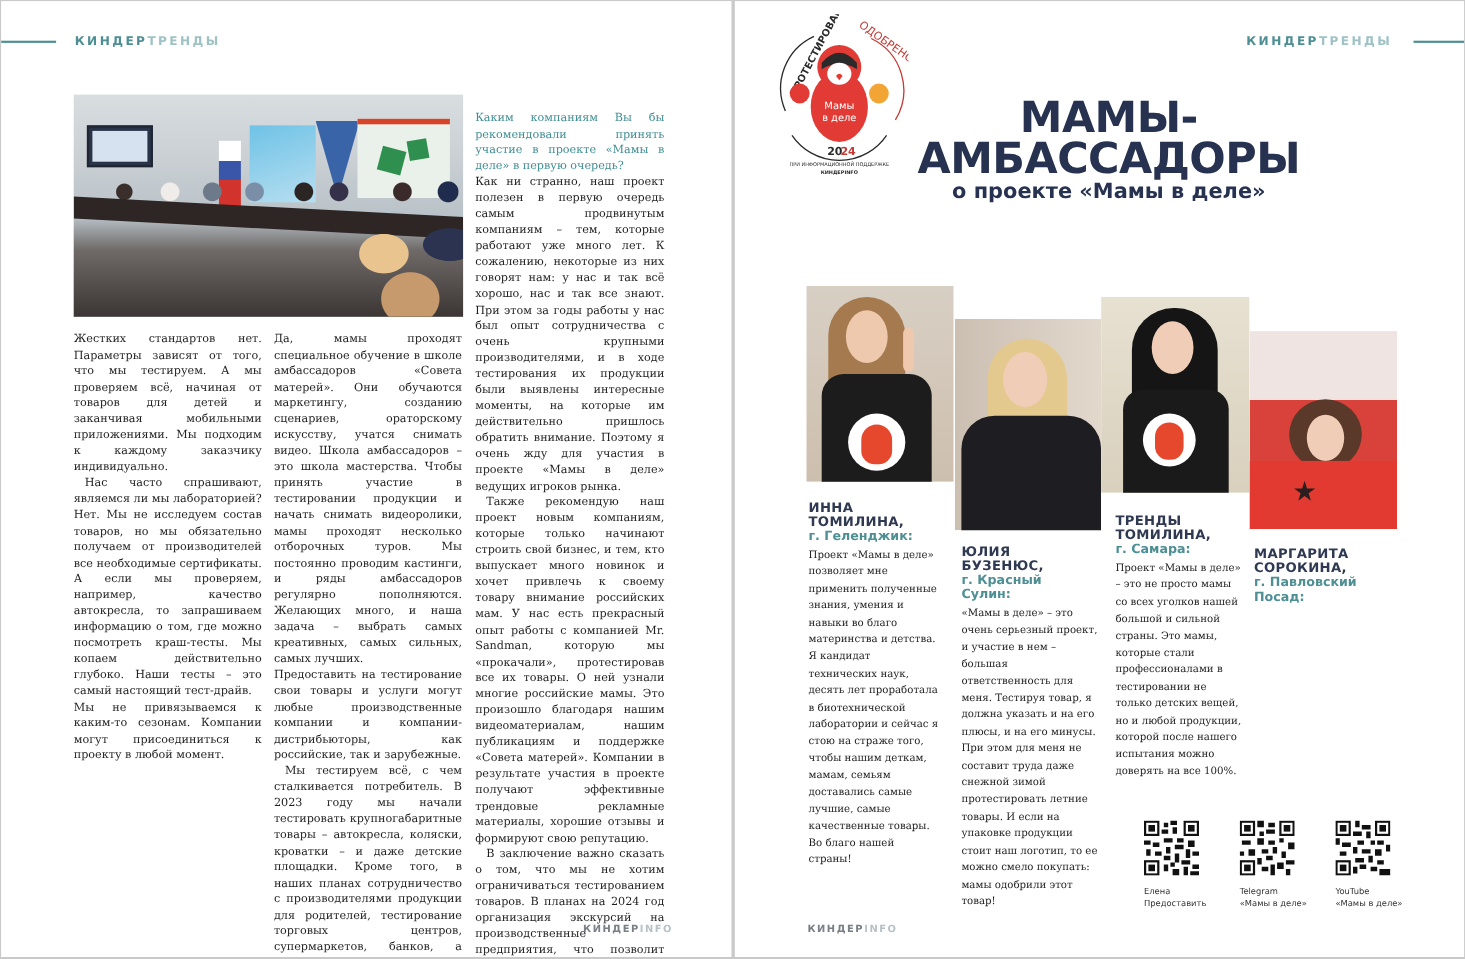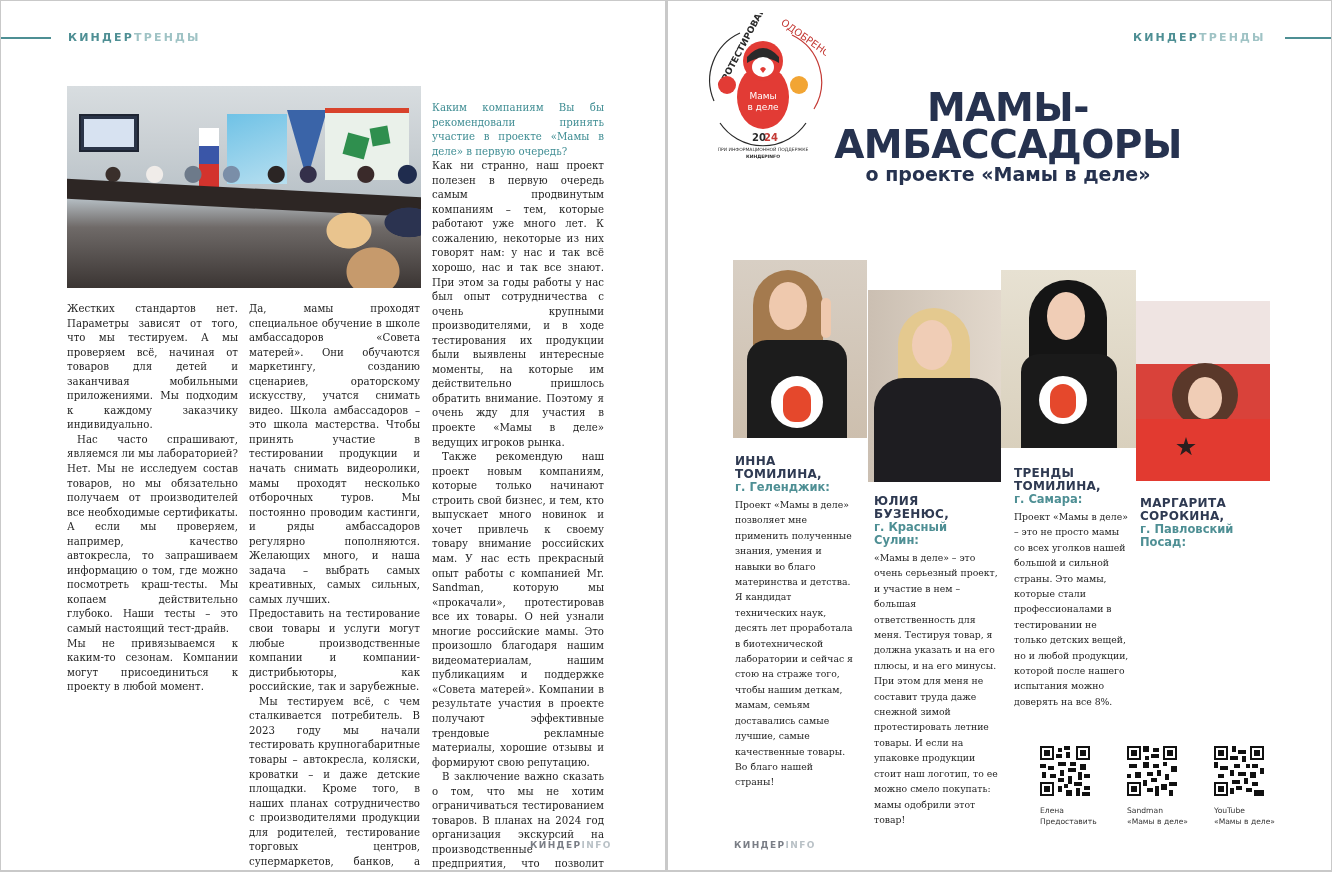--- a/index.html
+++ b/index.html
@@ -209,21 +209,21 @@
     <div class="name">ИННА</div>
     <div class="name">ТОМИЛИНА,</div>
     <div class="city">г. Геленджик:</div>
     <div class="text">Проект «Мамы в деле» позволяет мне применить полученные знания, умения и навыки во благо материнства и детства. Я кандидат технических наук, десять лет проработала в биотехнической лаборатории и сейчас я стою на страже того, чтобы нашим деткам, мамам, семьям доставались самые лучшие, самые качественные товары. Во благо нашей страны!</div>
   </div>
 
   <div class="amb" style="left:346px; top:466px; width:118px;">
     <div class="name">ТРЕНДЫ</div>
     <div class="name">ТОМИЛИНА,</div>
     <div class="city">г. Самара:</div>
-    <div class="text">Проект «Мамы в деле» – это не просто мамы со всех уголков нашей большой и сильной страны. Это мамы, которые стали профессионалами в тестировании не только детских вещей, но и любой продукции, которой после нашего испытания можно доверять на все 8%.</div>
+    <div class="text">Проект «Мамы в деле» – это не просто мамы со всех уголков нашей большой и сильной страны. Это мамы, которые стали профессионалами в тестировании не только детских вещей, но и любой продукции, которой после нашего испытания можно доверять на все 100%.</div>
   </div>
 
   <div class="amb" style="left:472px; top:496px; width:122px;">
     <div class="name">МАРГАРИТА</div>
     <div class="name">СОРОКИНА,</div>
     <div class="city" style="width:100px;">г. Павловский Посад:</div>
   </div>
 
   <div class="qr-row" style="left:372px;">
     <svg class="qr" viewBox="0 0 25 25">
@@ -253,21 +253,21 @@
         <rect x="2" y="2" width="3" height="3" fill="#111"></rect>
       <rect x="18" y="0" width="7" height="7" fill="#111"></rect>
         <rect x="19" y="1" width="5" height="5" fill="#fff"></rect>
         <rect x="20" y="2" width="3" height="3" fill="#111"></rect>
       <rect x="0" y="18" width="7" height="7" fill="#111"></rect>
         <rect x="1" y="19" width="5" height="5" fill="#fff"></rect>
         <rect x="2" y="20" width="3" height="3" fill="#111"></rect>
       <path d="M8 0h3v3h-3zM13 1h3v2h-3zM9 5h2v2h-2zM12 4h4v2h-4zM8 8h3v3h-3zM13 9h3v2h-3zM18 8h2v2h-2zM1 9h4v2h-4zM22 10h3v3h-3zM10 13h3v2h-3zM15 12h2v3h-2zM0 14h2v2h-2zM4 13h3v3h-3zM19 14h2v3h-2zM8 17h2v3h-2zM12 16h3v2h-3zM17 19h3v3h-3zM10 21h3v2h-3zM14 20h2v5h-2zM21 18h4v2h-4zM21 22h2v3h-2z" fill="#111"></path>
     </svg>
     <div class="qr-label">
-      <div>Sandman</div>
+      <div>Telegram</div>
       <div>«Мамы в деле»</div>
     </div>
   </div>
 
   <div class="qr-row" style="left:546px;">
     <svg class="qr" viewBox="0 0 25 25">
       <rect width="25" height="25" fill="#fff"></rect>
       <rect x="0" y="0" width="7" height="7" fill="#111"></rect>
         <rect x="1" y="1" width="5" height="5" fill="#fff"></rect>
         <rect x="2" y="2" width="3" height="3" fill="#111"></rect>

